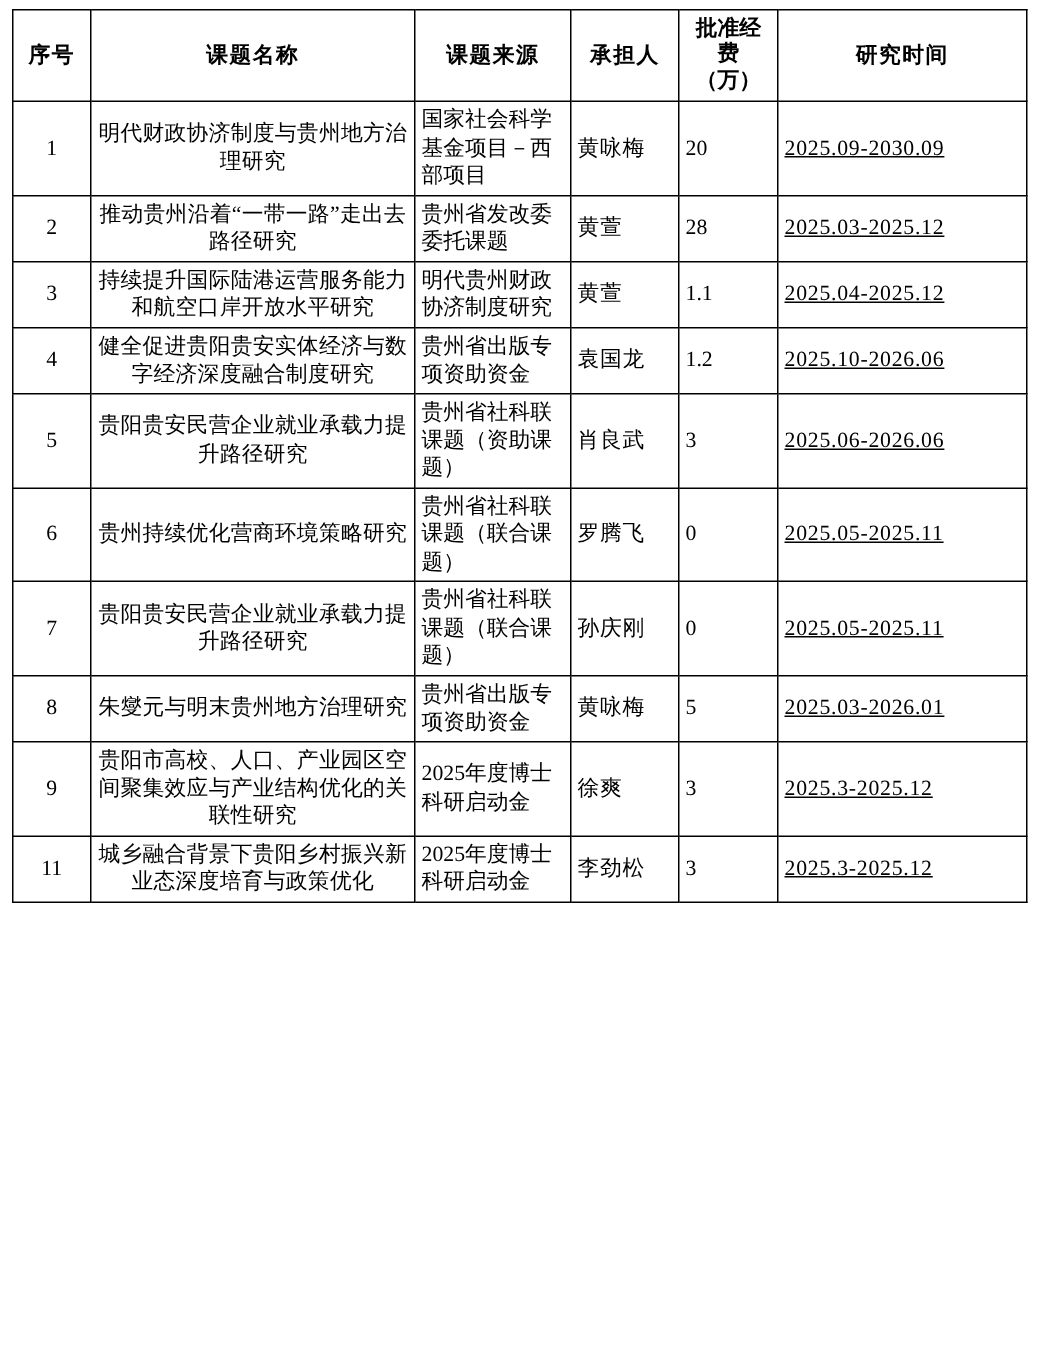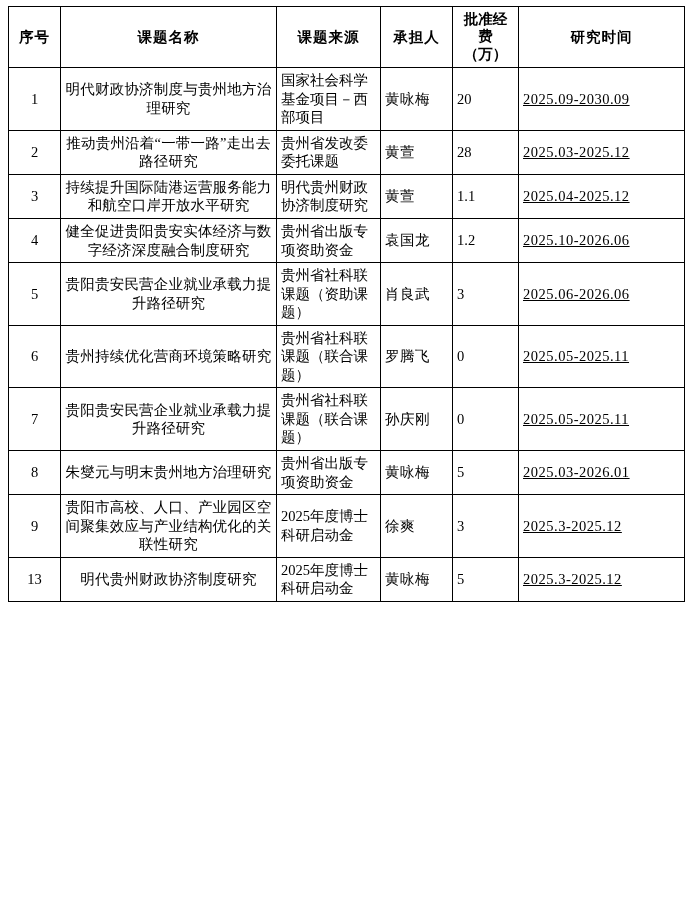--- a/index.html
+++ b/index.html
@@ -174,22 +174,22 @@
         </tr>
         <tr>
           <td class="no">9</td>
           <td class="title">贵阳市高校、人口、产业园区空间聚集效应与产业结构优化的关联性研究</td>
           <td class="source">2025年度博士科研启动金</td>
           <td class="person">徐爽</td>
           <td class="fund">3</td>
           <td class="time">2025.3-2025.12</td>
         </tr>
         <tr>
-          <td class="no">13</td>
-          <td class="title">明代贵州财政协济制度研究</td>
+          <td class="no">11</td>
+          <td class="title">城乡融合背景下贵阳乡村振兴新业态深度培育与政策优化</td>
           <td class="source">2025年度博士科研启动金</td>
-          <td class="person">黄咏梅</td>
-          <td class="fund">5</td>
+          <td class="person">李劲松</td>
+          <td class="fund">3</td>
           <td class="time">2025.3-2025.12</td>
         </tr>
       </tbody>
   </table>
 </div>
 
 </body></html>

